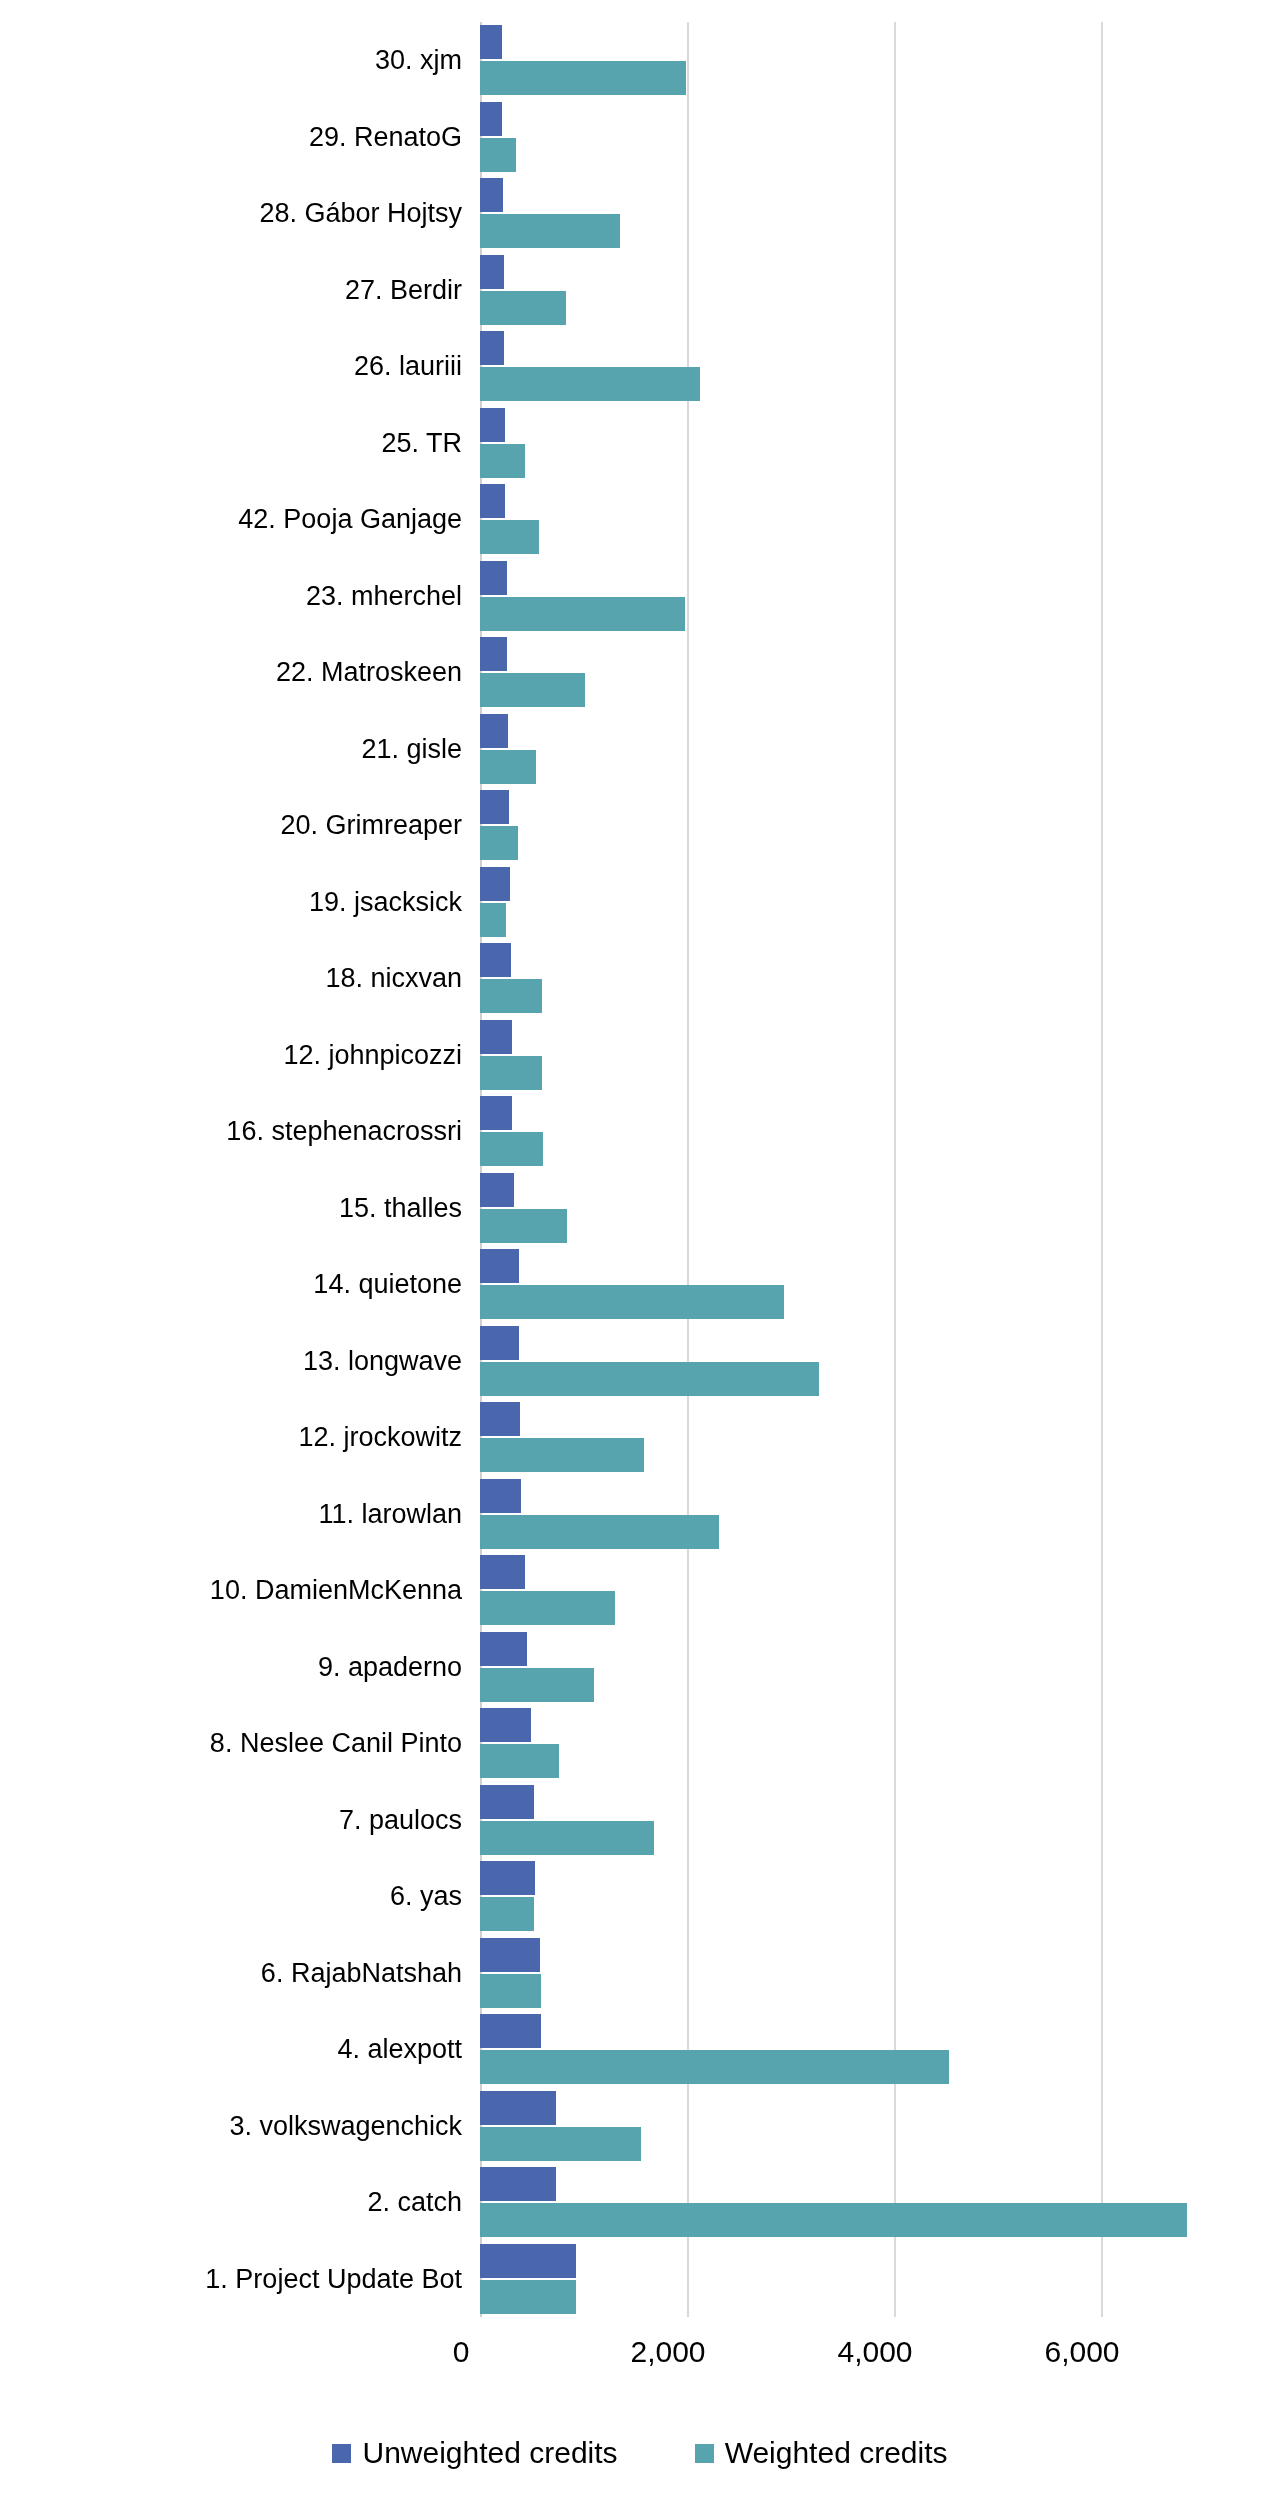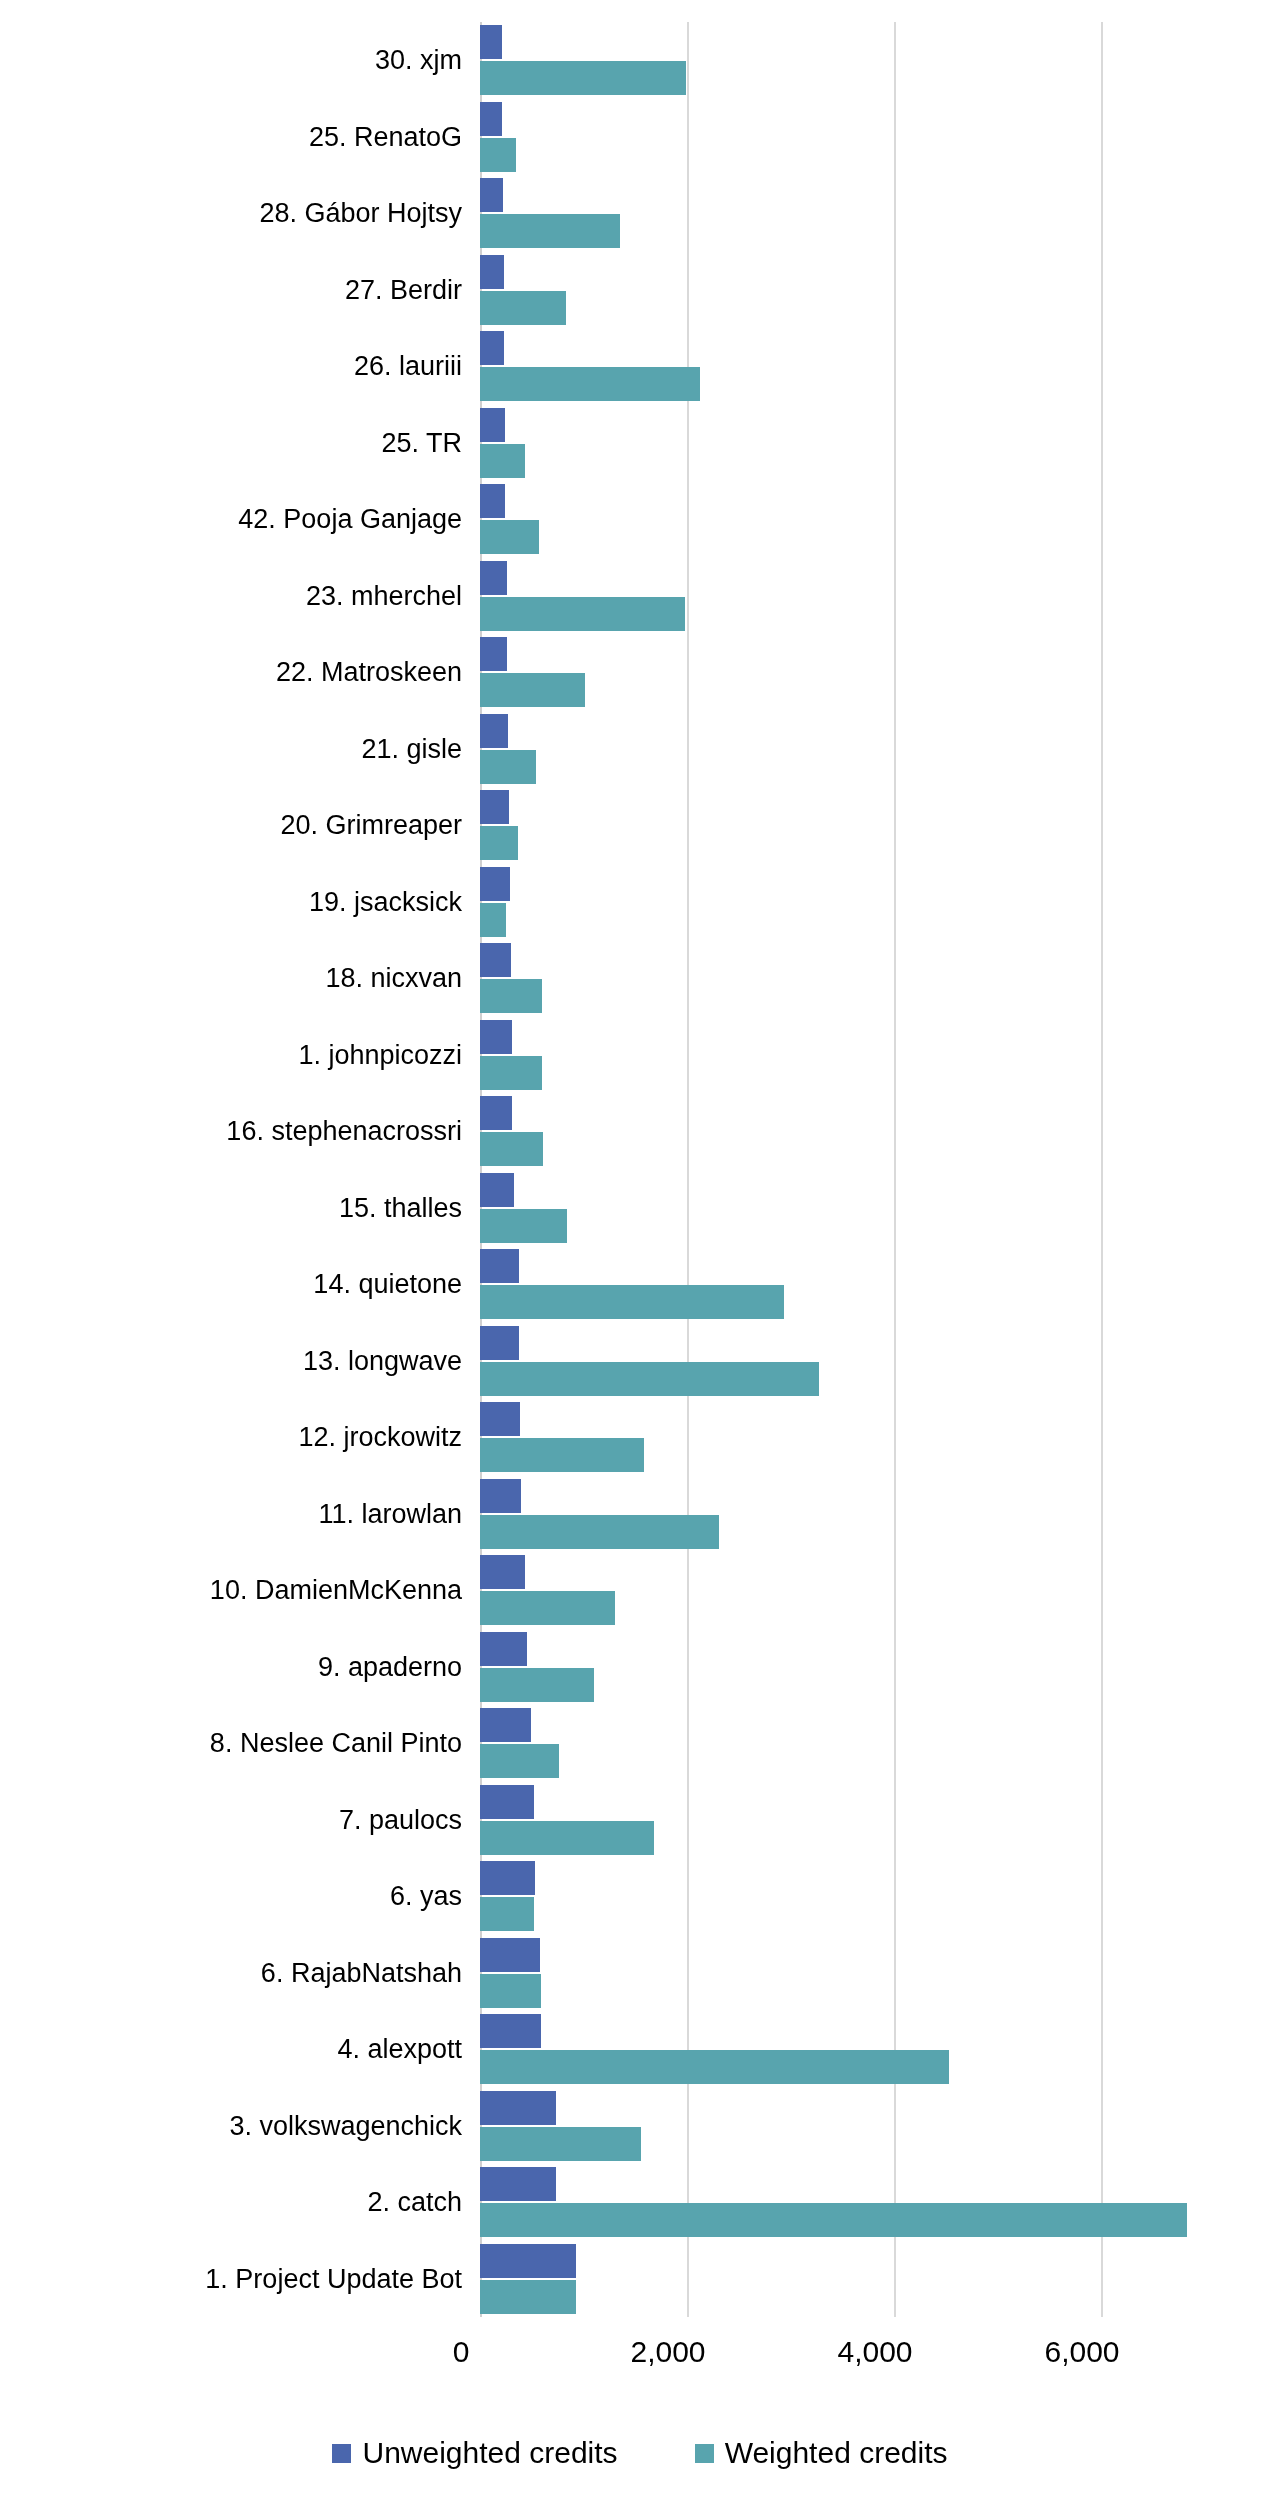--- a/index.html
+++ b/index.html
@@ -145,21 +145,21 @@
         <div class="gridline" style="left: 414px;"></div>
         <div class="gridline" style="left: 621px;"></div>
       </div>
     <div class="rows" id="rows">
         <div class="row" style="top: 0px; height: 76.5px;">
           <div class="row-label">30. xjm</div>
           <div class="bar unweighted" style="width: 21.735px;"></div>
           <div class="bar weighted" style="width: 205.965px;"></div>
         </div>
         <div class="row" style="top: 76.5px; height: 76.5px;">
-          <div class="row-label">25. RenatoG</div>
+          <div class="row-label">29. RenatoG</div>
           <div class="bar unweighted" style="width: 22.2525px;"></div>
           <div class="bar weighted" style="width: 36.225px;"></div>
         </div>
         <div class="row" style="top: 153px; height: 76.5px;">
           <div class="row-label">28. Gábor Hojtsy</div>
           <div class="bar unweighted" style="width: 23.2875px;"></div>
           <div class="bar weighted" style="width: 139.725px;"></div>
         </div>
         <div class="row" style="top: 229.5px; height: 76.5px;">
           <div class="row-label">27. Berdir</div>
@@ -205,21 +205,21 @@
           <div class="row-label">19. jsacksick</div>
           <div class="bar unweighted" style="width: 30.015px;"></div>
           <div class="bar weighted" style="width: 25.875px;"></div>
         </div>
         <div class="row" style="top: 918px; height: 76.5px;">
           <div class="row-label">18. nicxvan</div>
           <div class="bar unweighted" style="width: 31.05px;"></div>
           <div class="bar weighted" style="width: 62.1px;"></div>
         </div>
         <div class="row" style="top: 994.5px; height: 76.5px;">
-          <div class="row-label">1. johnpicozzi</div>
+          <div class="row-label">12. johnpicozzi</div>
           <div class="bar unweighted" style="width: 31.5675px;"></div>
           <div class="bar weighted" style="width: 62.1px;"></div>
         </div>
         <div class="row" style="top: 1071px; height: 76.5px;">
           <div class="row-label">16. stephenacrossri</div>
           <div class="bar unweighted" style="width: 32.085px;"></div>
           <div class="bar weighted" style="width: 63.135px;"></div>
         </div>
         <div class="row" style="top: 1147.5px; height: 76.5px;">
           <div class="row-label">15. thalles</div>

